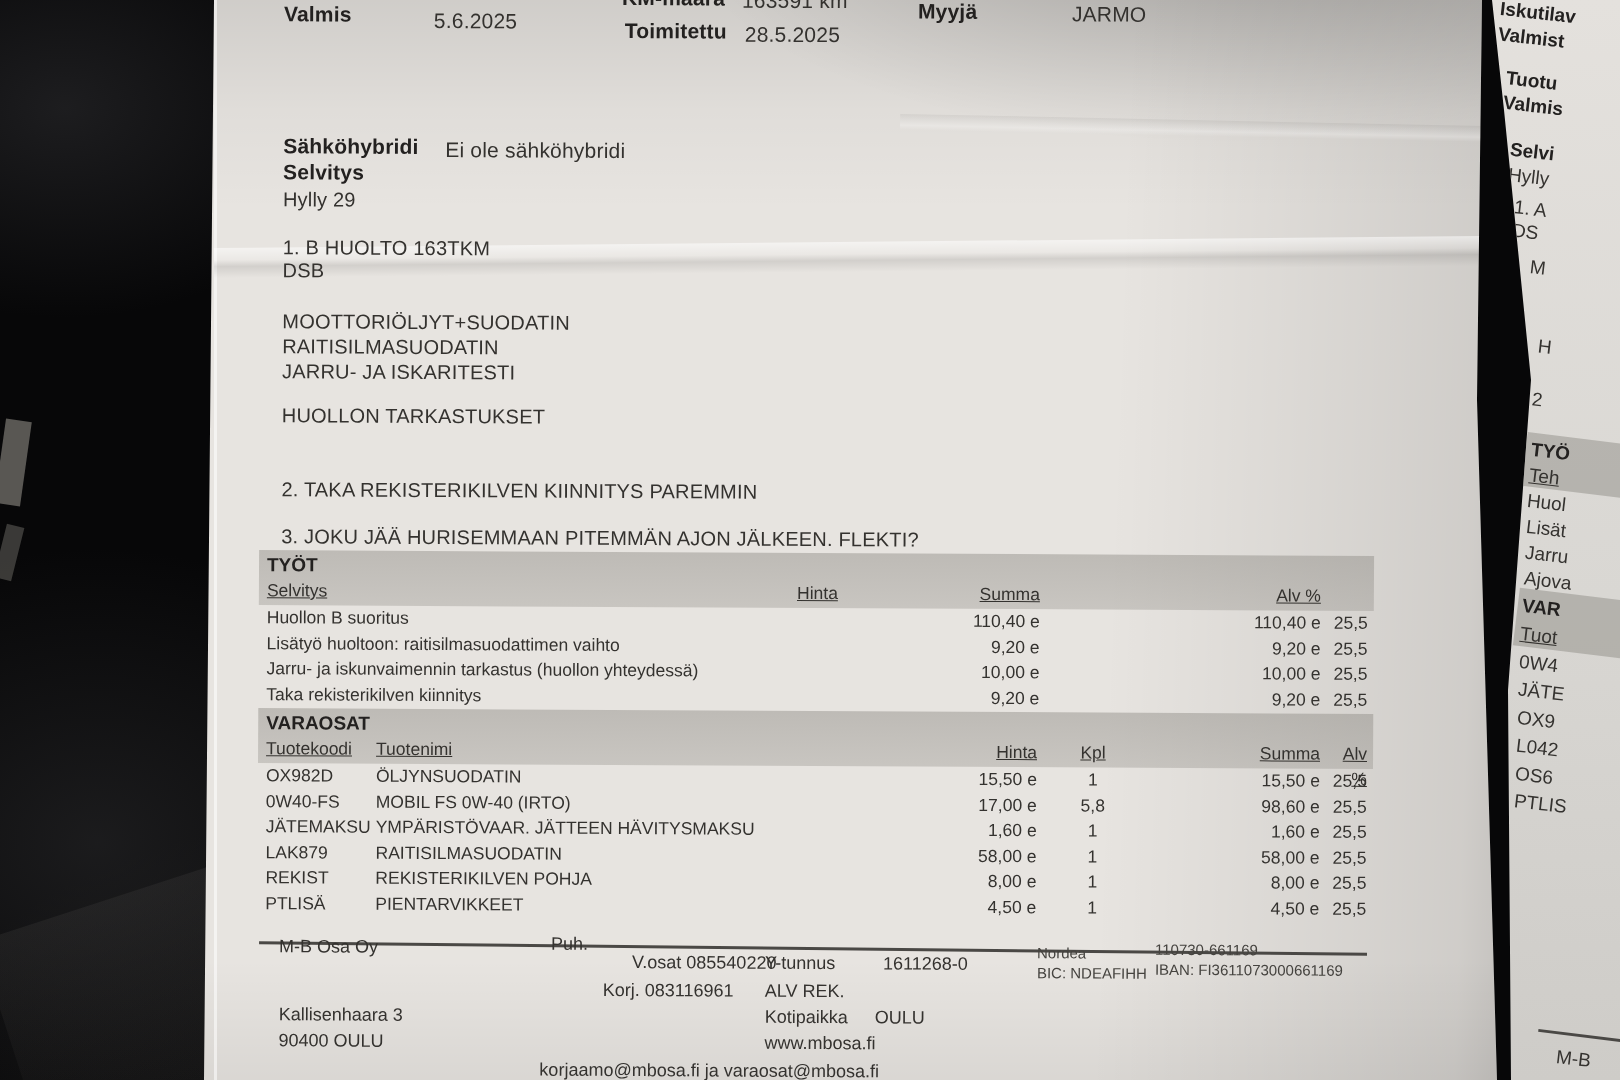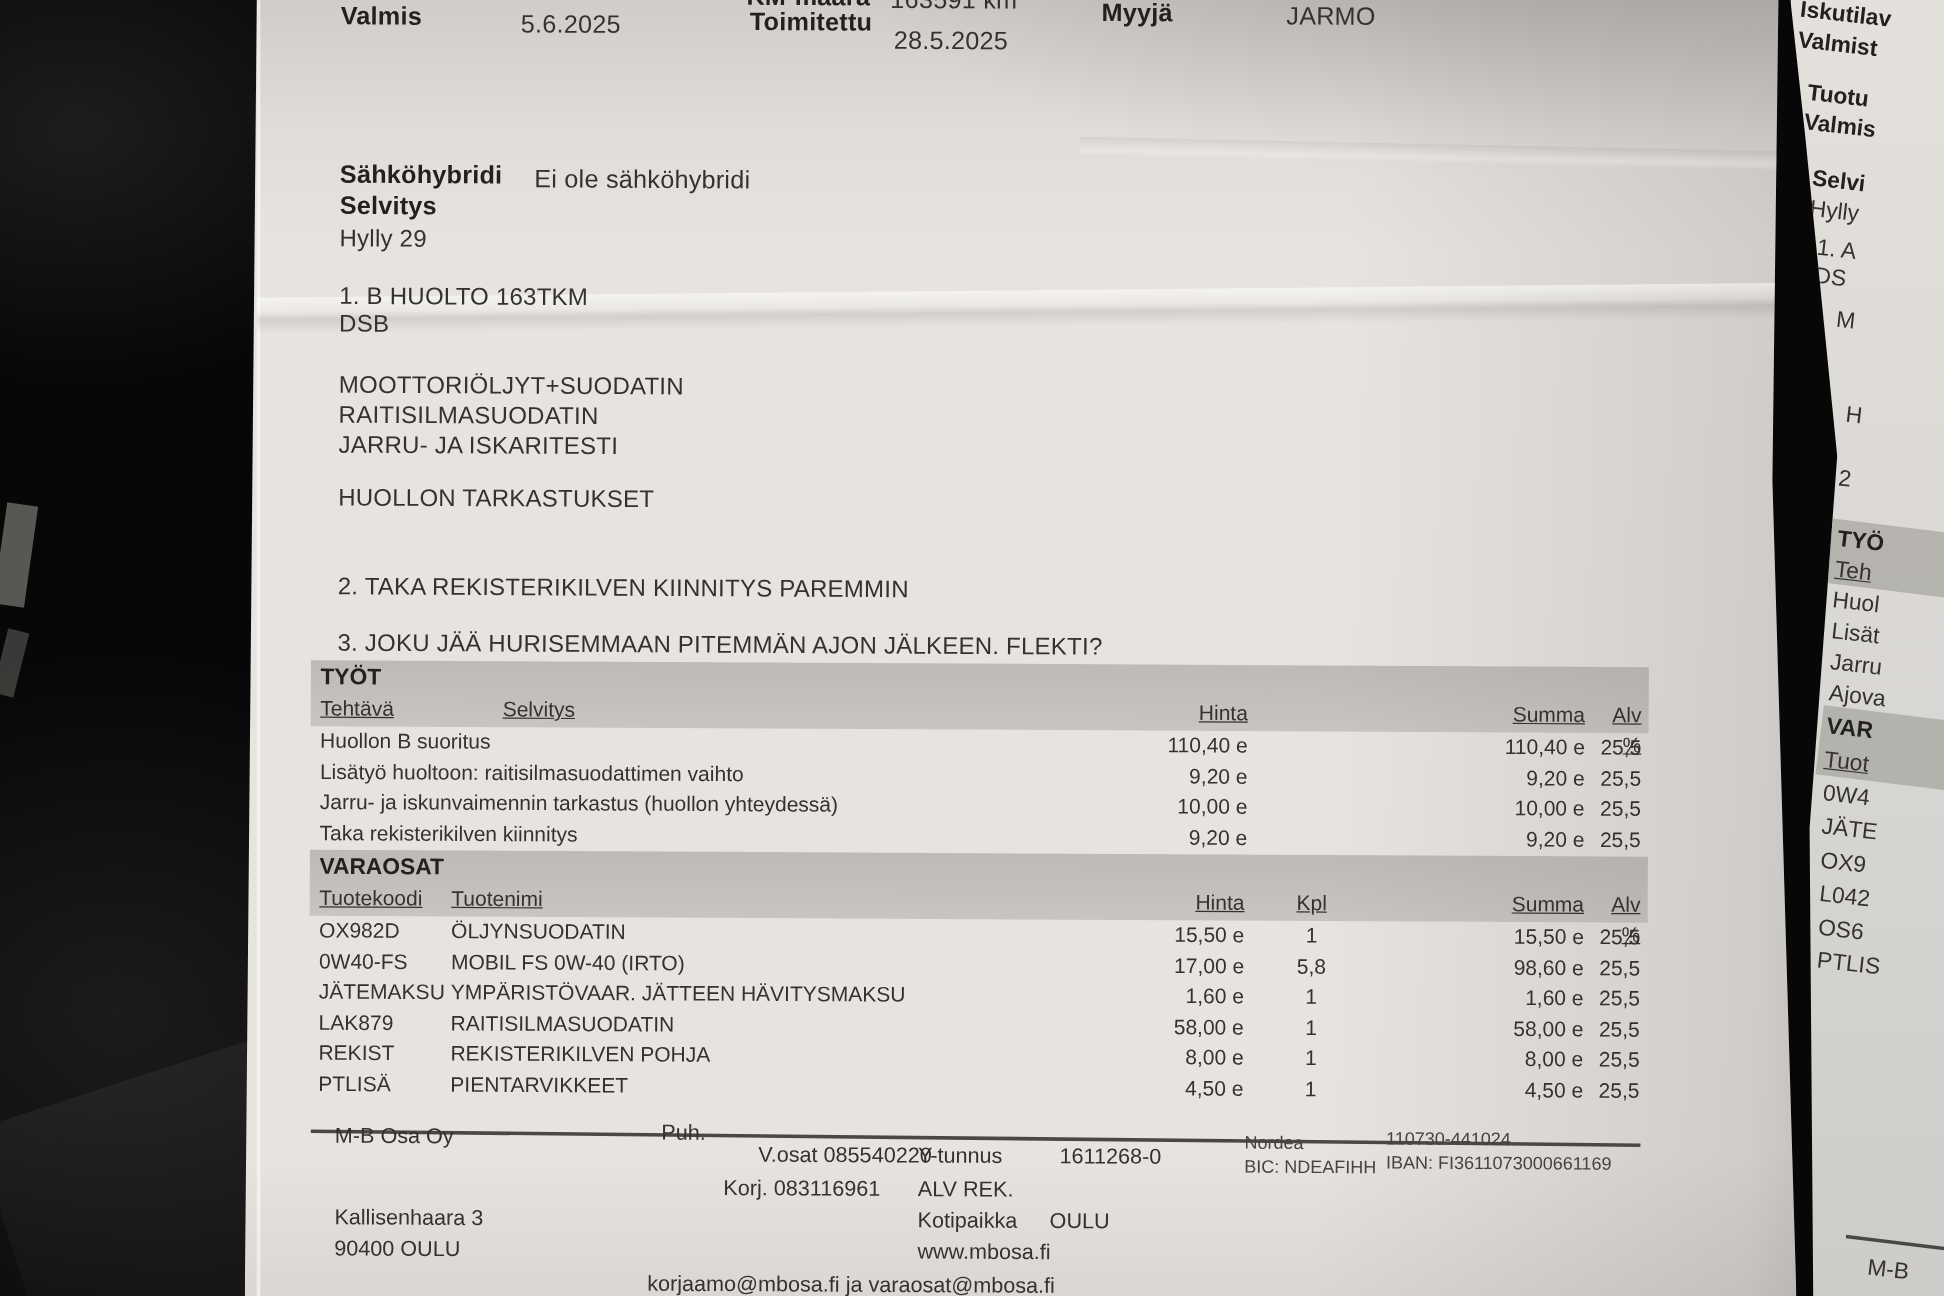--- a/index.html
+++ b/index.html
@@ -83,42 +83,41 @@
     <div class="abs crease2"></div>
 
     <div class="content">
 
       <span class="abs b t21" style="left:622px;top:-16px;">KM-määrä</span>
       <span class="abs t21" style="left:742px;top:-14px;">163591 km</span>
       <span class="abs b t21" style="left:918px;top:-4px;">Myyjä</span>
       <span class="abs t21" style="left:1072px;top:-2px;">JARMO</span>
       <span class="abs b t21" style="left:284px;top:2px;">Valmis</span>
       <span class="abs t21" style="left:434px;top:8px;">5.6.2025</span>
-      <span class="abs b t21" style="left:625px;top:5px;">Toimitettu</span>
+      <span class="abs b t21" style="left:625px;top:17px;">Toimitettu</span>
       <span class="abs t21" style="left:745px;top:20px;">28.5.2025</span>
 
       <span class="abs b t21" style="left:284px;top:134px;">Sähköhybridi</span>
       <span class="abs t21" style="left:446px;top:137px;">Ei ole sähköhybridi</span>
       <span class="abs b t21" style="left:284px;top:160px;">Selvitys</span>
       <span class="abs t20" style="left:284px;top:188px;">Hylly 29</span>
 
       <span class="abs t20" style="left:284px;top:236px;">1. B HUOLTO 163TKM</span>
       <span class="abs t20" style="left:284px;top:259px;">DSB</span>
       <span class="abs t20" style="left:284px;top:310px;">MOOTTORIÖLJYT+SUODATIN</span>
       <span class="abs t20" style="left:284px;top:335px;">RAITISILMASUODATIN</span>
       <span class="abs t20" style="left:284px;top:360px;">JARRU- JA ISKARITESTI</span>
       <span class="abs t20" style="left:284px;top:404px;">HUOLLON TARKASTUKSET</span>
       <span class="abs t20" style="left:284px;top:478px;">2. TAKA REKISTERIKILVEN KIINNITYS  PAREMMIN</span>
       <span class="abs t20" style="left:284px;top:525px;">3. JOKU JÄÄ HURISEMMAAN PITEMMÄN AJON JÄLKEEN. FLEKTI?</span>
 
       <div class="tbl" style="top:550px;">
         <div class="band">
           <div class="title">TYÖT</div>
           <div class="grid-t hrow">
-            <span>Tehtävä</span>
             <span>Selvitys</span>
             <span class="ar">Hinta</span>
             <span class="ar">Summa</span>
             <span class="ar">Alv %</span>
           </div>
         </div>
         <div class="grid-t rrow">
           <span style="grid-column:1 / span 2;">Huollon B suoritus</span>
           <span class="ar">110,40 e</span>
           <span class="ar">110,40 e</span>
@@ -206,21 +205,21 @@
         </div>
       </div>
 
       <div class="abs rule"></div>
       <span class="abs f18" style="left:284px;top:936px;">M-B Osa Oy</span>
       <span class="abs f18" style="left:556px;top:932px;text-align:right;">Puh.</span>
       <span class="abs f18" style="left:608px;top:950px;margin-left:29px;">V.osat 085540220</span>
       <span class="abs f18" style="left:770px;top:950px;">Y-tunnus</span>
       <span class="abs f18" style="left:888px;top:950px;">1611268-0</span>
       <span class="abs f13" style="left:1042px;top:940px;">Nordea</span>
-      <span class="abs f13" style="left:1160px;top:936px;">110730-441024</span>
+      <span class="abs f13" style="left:1160px;top:936px;">110730-661169</span>
       <span class="abs f13" style="left:1042px;top:960px;">BIC: NDEAFIHH</span>
       <span class="abs f13" style="left:1160px;top:956px;">IBAN: FI3611073000661169</span>
       <span class="abs f18" style="left:608px;top:978px;">Korj. 083116961</span>
       <span class="abs f18" style="left:770px;top:978px;">ALV REK.</span>
       <span class="abs f18" style="left:284px;top:1004px;">Kallisenhaara 3</span>
       <span class="abs f18" style="left:770px;top:1004px;">Kotipaikka</span>
       <span class="abs f18" style="left:880px;top:1004px;">OULU</span>
       <span class="abs f18" style="left:284px;top:1030px;">90400 OULU</span>
       <span class="abs f18" style="left:770px;top:1030px;">www.mbosa.fi</span>
       <span class="abs f18" style="left:545px;top:1058px;">korjaamo@mbosa.fi ja varaosat@mbosa.fi</span>

